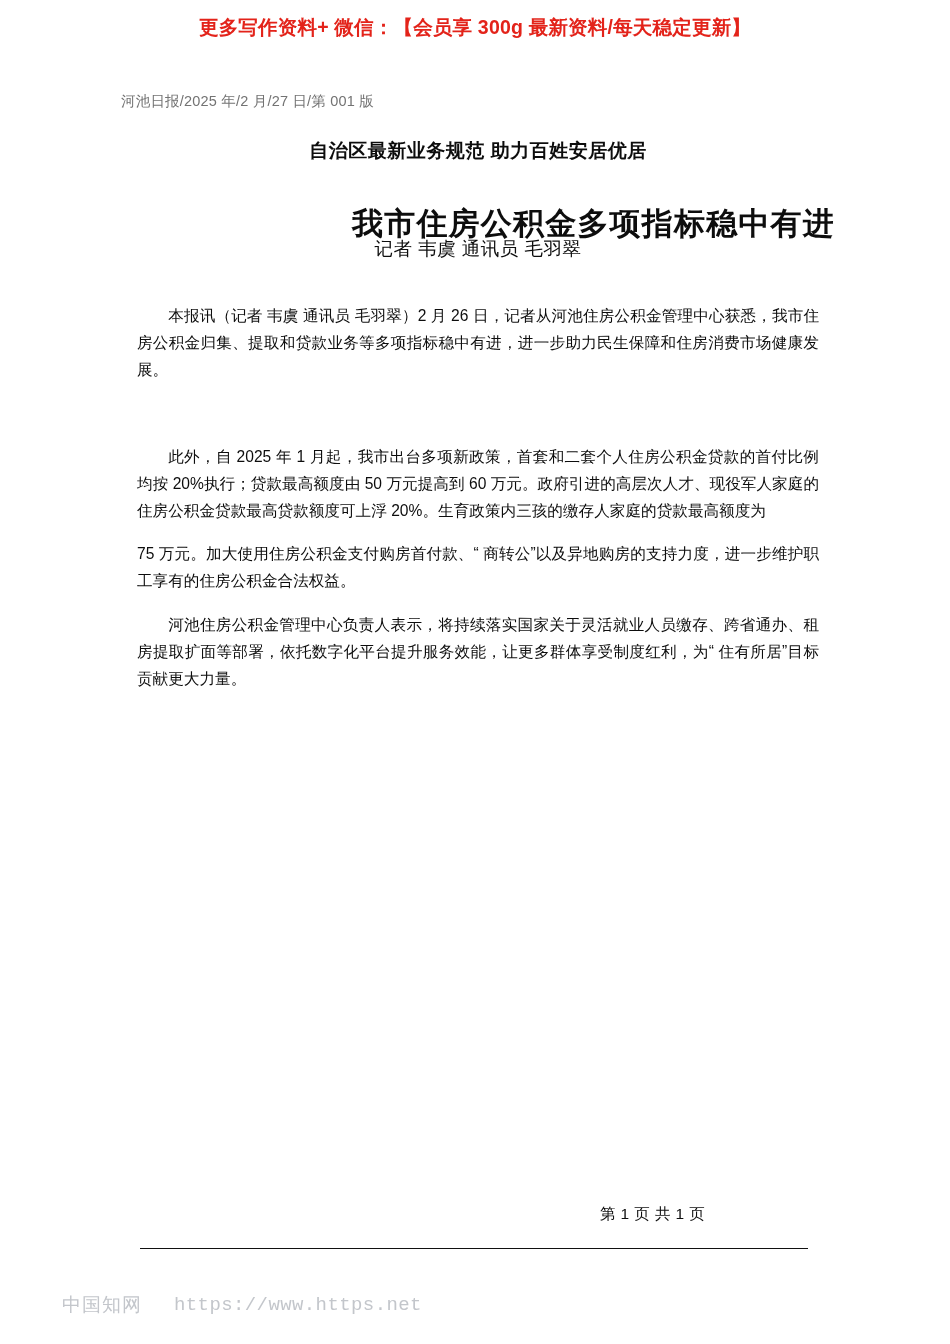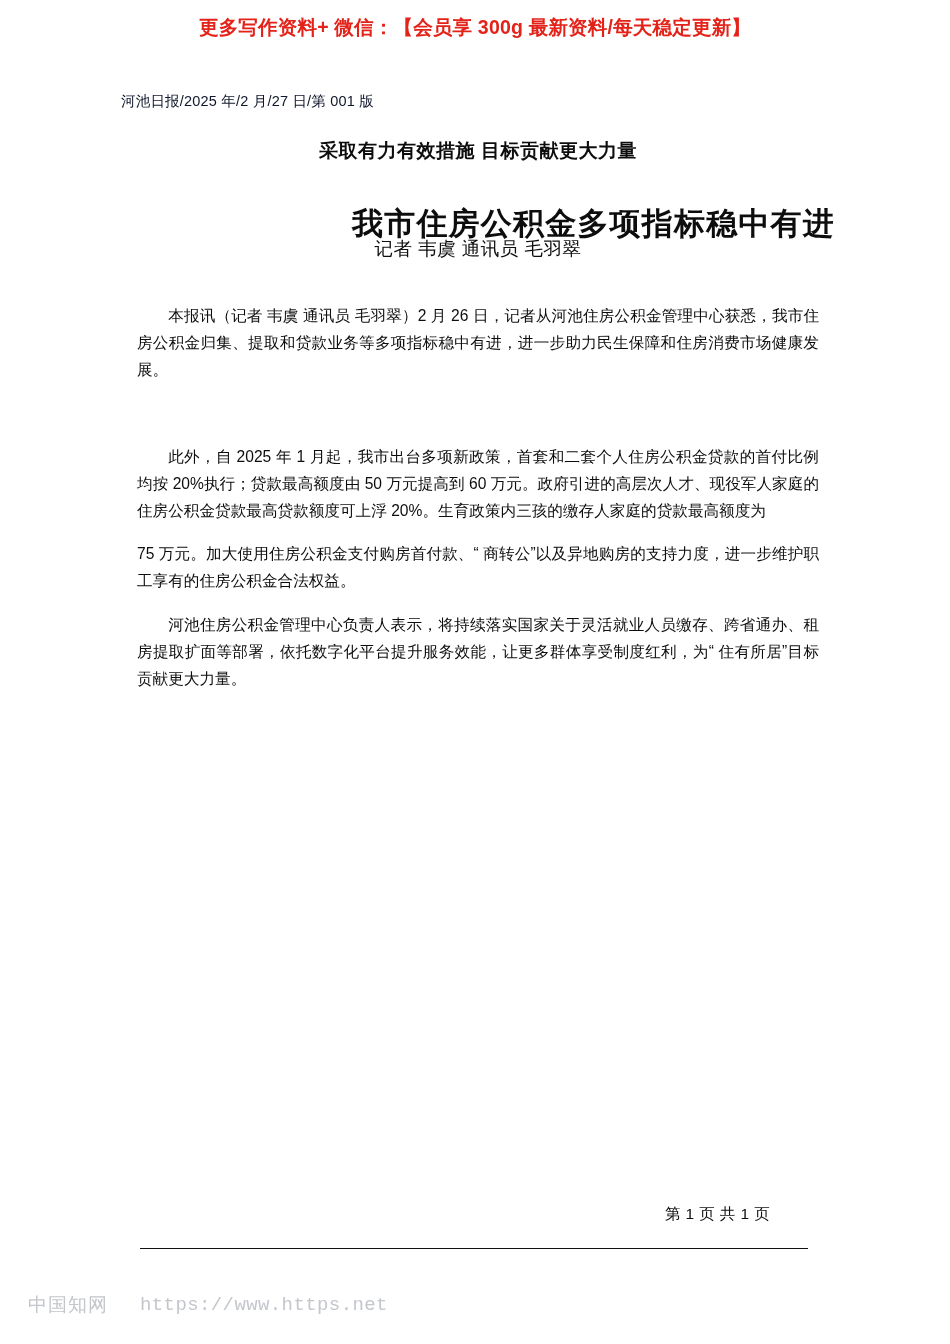--- a/index.html
+++ b/index.html
@@ -39,21 +39,21 @@
     width: 714px;
   }
 
   .source-line {
     position: absolute;
     left: 0;
     top: 92px;
     font-size: 14.5px;
     letter-spacing: 0.2px;
     white-space: nowrap;
-    color: #0f172a;
+    color: #737373;
   }
 
   .kicker {
     position: absolute;
     left: 0;
     top: 138px;
     width: 714px;
     text-align: center;
     font-size: 19px;
     font-weight: bold;
@@ -104,21 +104,21 @@
   .gap {
     height: 27px;
   }
 
   
   .page-indicator {
     position: absolute;
     left: 600px;
     top: 1204px;
     width: 235px;
-    text-align: center;
+    text-align: left;
     font-size: 15.5px;
     letter-spacing: 0.4px;
   }
   .footer-rule {
     position: absolute;
     left: 140px;
     top: 1248px;
     width: 668px;
     height: 0;
     border-top: 1.6px solid #111;
@@ -131,37 +131,38 @@
     top: 1292px;
     display: flex;
     align-items: center;
     gap: 32px;
     color: #c3c6cb;
   }
   .wm-logo {
     font-size: 19px;
     letter-spacing: 1px;
     font-family: "Liberation Serif", "DejaVu Serif", serif;
+    margin-left: 34px;
   }
   .wm-url {
     font-size: 19px;
     letter-spacing: 0.4px;
     font-family: "Liberation Mono", "DejaVu Sans Mono", monospace;
   }
 </style>
 </head>
 <body>
 
 <div class="promo">更多写作资料+ 微信：【会员享 300g 最新资料/每天稳定更新】</div>
 
 <div class="sheet">
 
   <div class="source-line">河池日报/2025 年/2 月/27 日/第 001 版</div>
 
-  <div class="kicker">采取有力有效措施  目标贡献更大力量</div>
+  <div class="kicker">自治区最新业务规范  助力百姓安居优居</div>
 
   <h1 class="headline">我市住房公积金多项指标稳中有进</h1>
 
   <div class="byline">记者  韦虞  通讯员  毛羽翠</div>
 
   <div class="article">
     <p class="para indent">本报讯（记者 韦虞 通讯员 毛羽翠）2 月 26 日，记者从河池住房公积金管理中心获悉，我市住房公积金归集、提取和贷款业务等多项指标稳中有进，进一步助力民生保障和住房消费市场健康发展。</p>
     <div class="gap"></div>
     <p class="para indent">此外，自 2025 年 1 月起，我市出台多项新政策，首套和二套个人住房公积金贷款的首付比例均按 20%执行；贷款最高额度由 50 万元提高到 60 万元。政府引进的高层次人才、现役军人家庭的住房公积金贷款最高贷款额度可上浮 20%。生育政策内三孩的缴存人家庭的贷款最高额度为</p>
     <p class="para">75 万元。加大使用住房公积金支付购房首付款、“ 商转公”以及异地购房的支持力度，进一步维护职工享有的住房公积金合法权益。</p>

